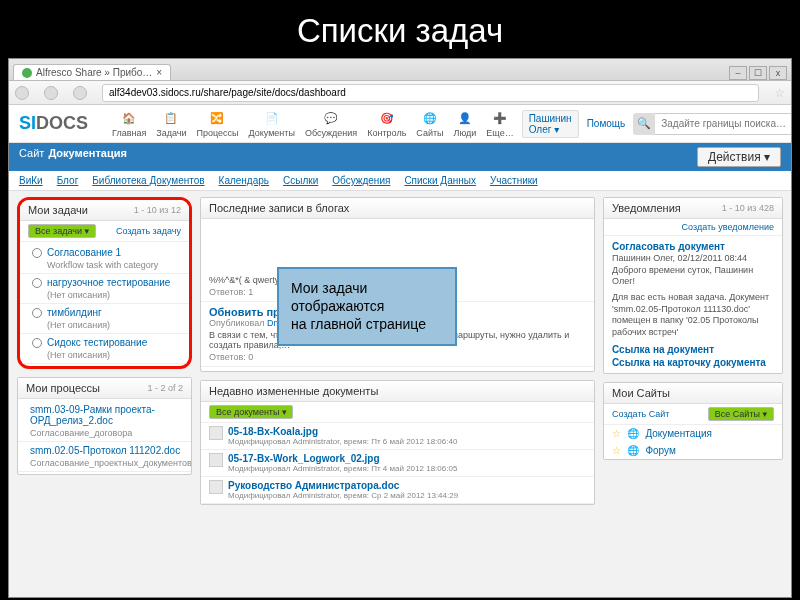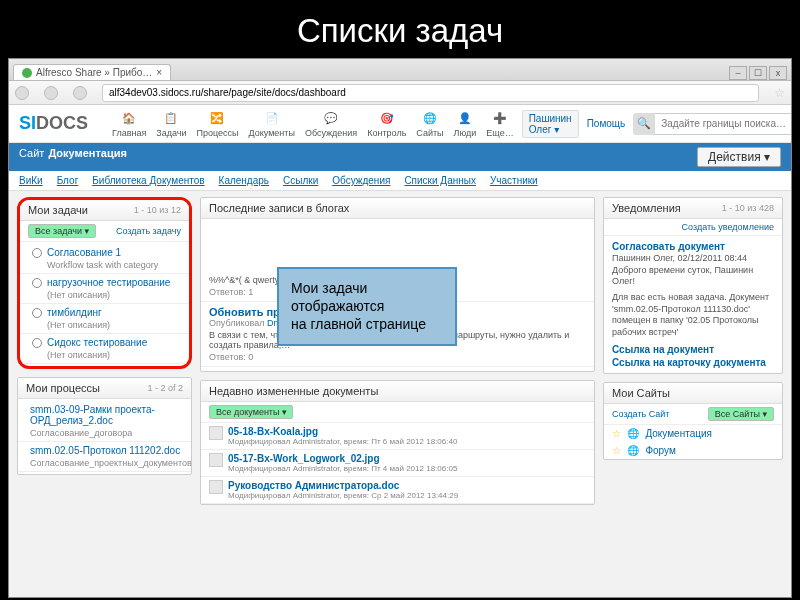--- a/index.html
+++ b/index.html
@@ -35,21 +35,21 @@
   .main { display:flex; gap:8px; padding:6px 8px; background:#f2f2f2; height:420px;}
   .col-l { width:175px; display:flex; flex-direction:column; gap:8px;}
   .col-c { flex:1; display:flex; flex-direction:column; gap:8px;}
   .col-r { width:180px; display:flex; flex-direction:column; gap:8px;}
   .dashlet { background:#fff; border:1px solid #ccc; border-radius:2px; overflow:hidden;}
   .dashlet.circled { border:3px solid #e10; border-radius:12px;}
   .dash-h { padding:4px 8px; font-size:11px; color:#555; background:linear-gradient(#fff,#f0f0f0); border-bottom:1px solid #ddd; display:flex; align-items:center; gap:6px;}
   .dash-h .title { color:#333;}
   .dash-h .count { color:#999; font-size:9px; margin-left:auto;}
   .dash-sub { padding:3px 8px; display:flex; align-items:center; border-bottom:1px solid #eee; font-size:9px;}
-  .dash-sub .btn { border:1px solid #bbb; border-radius:2px; padding:1px 6px; background:#86efac; font-size:9px;}
+  .dash-sub .btn { border:1px solid #bbb; border-radius:2px; padding:1px 6px; background:#84cc16; font-size:9px;}
   .dash-sub .link { color:#0066aa; margin-left:auto; font-size:9px;}
   .task-list { padding:2px 0;}
   .task { padding:3px 12px; border-bottom:1px solid #eee; display:flex; gap:5px;}
   .task .dot { width:10px;height:10px;border:1px solid #888;border-radius:50%;margin-top:1px;flex-shrink:0;}
   .task .txt { flex:1;}
   .task .tlink { color:#0066aa; font-size:10px; display:block;}
   .task .tdesc { color:#888; font-size:9px;}
   .callout { position:absolute; left:268px; top:208px; background:#9ec4dd; border:2px solid #4a90c0; padding:10px 12px; font-size:14px; color:#000; line-height:1.3; width:180px;}
   .blog-item { padding:4px 8px; border-bottom:1px solid #eee;}
   .blog-item .btitle { color:#0066aa; font-size:11px; font-weight:bold;}

